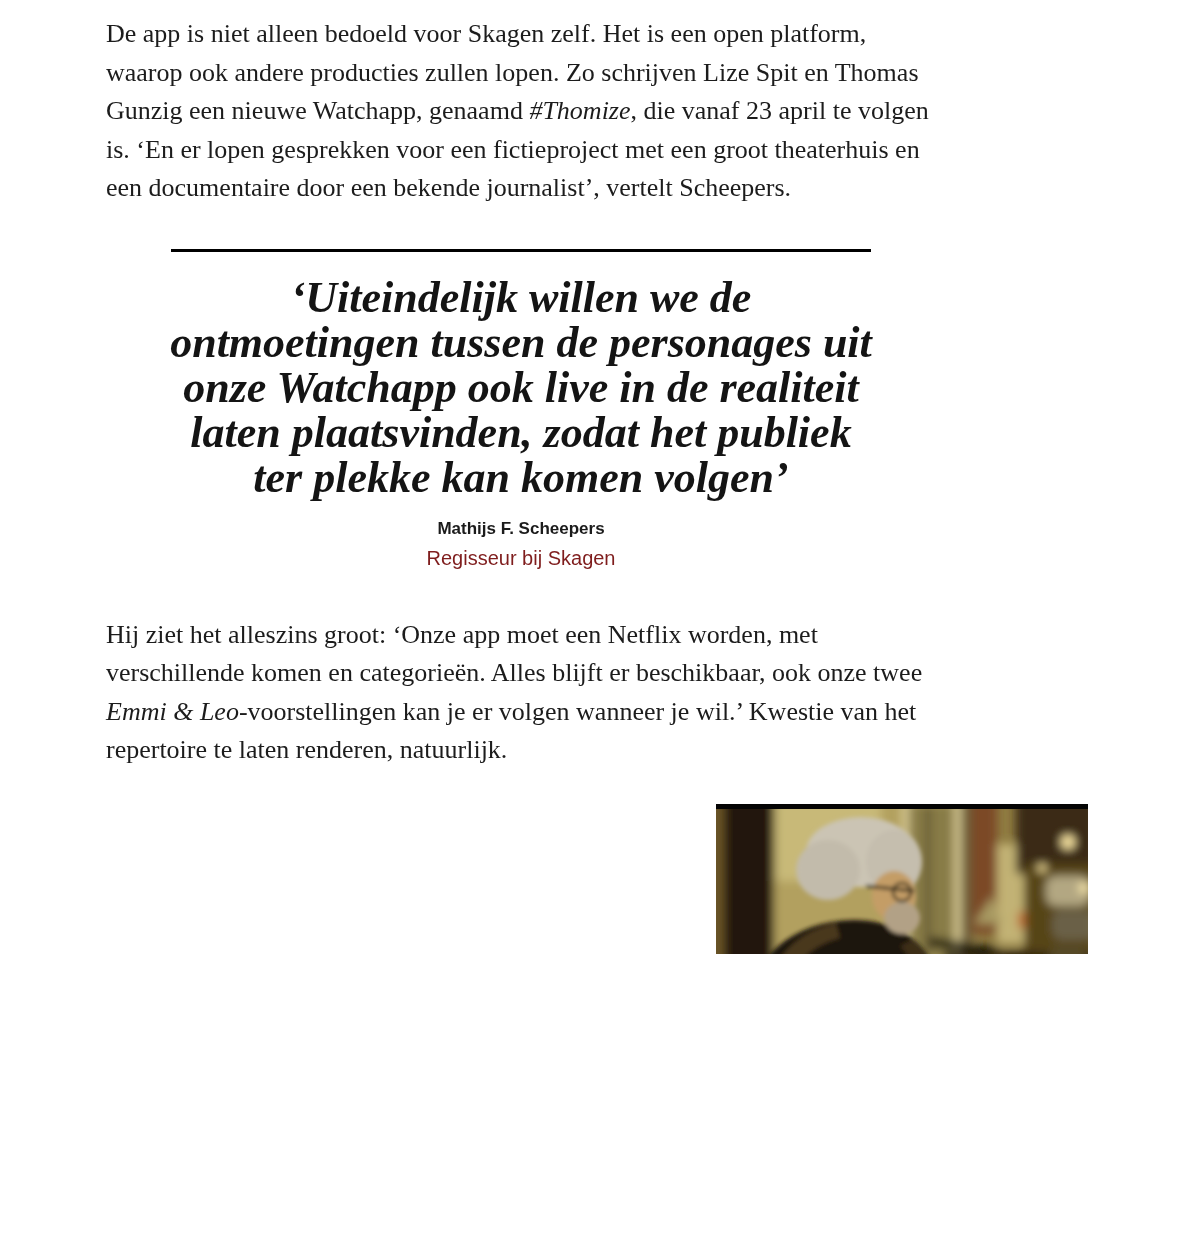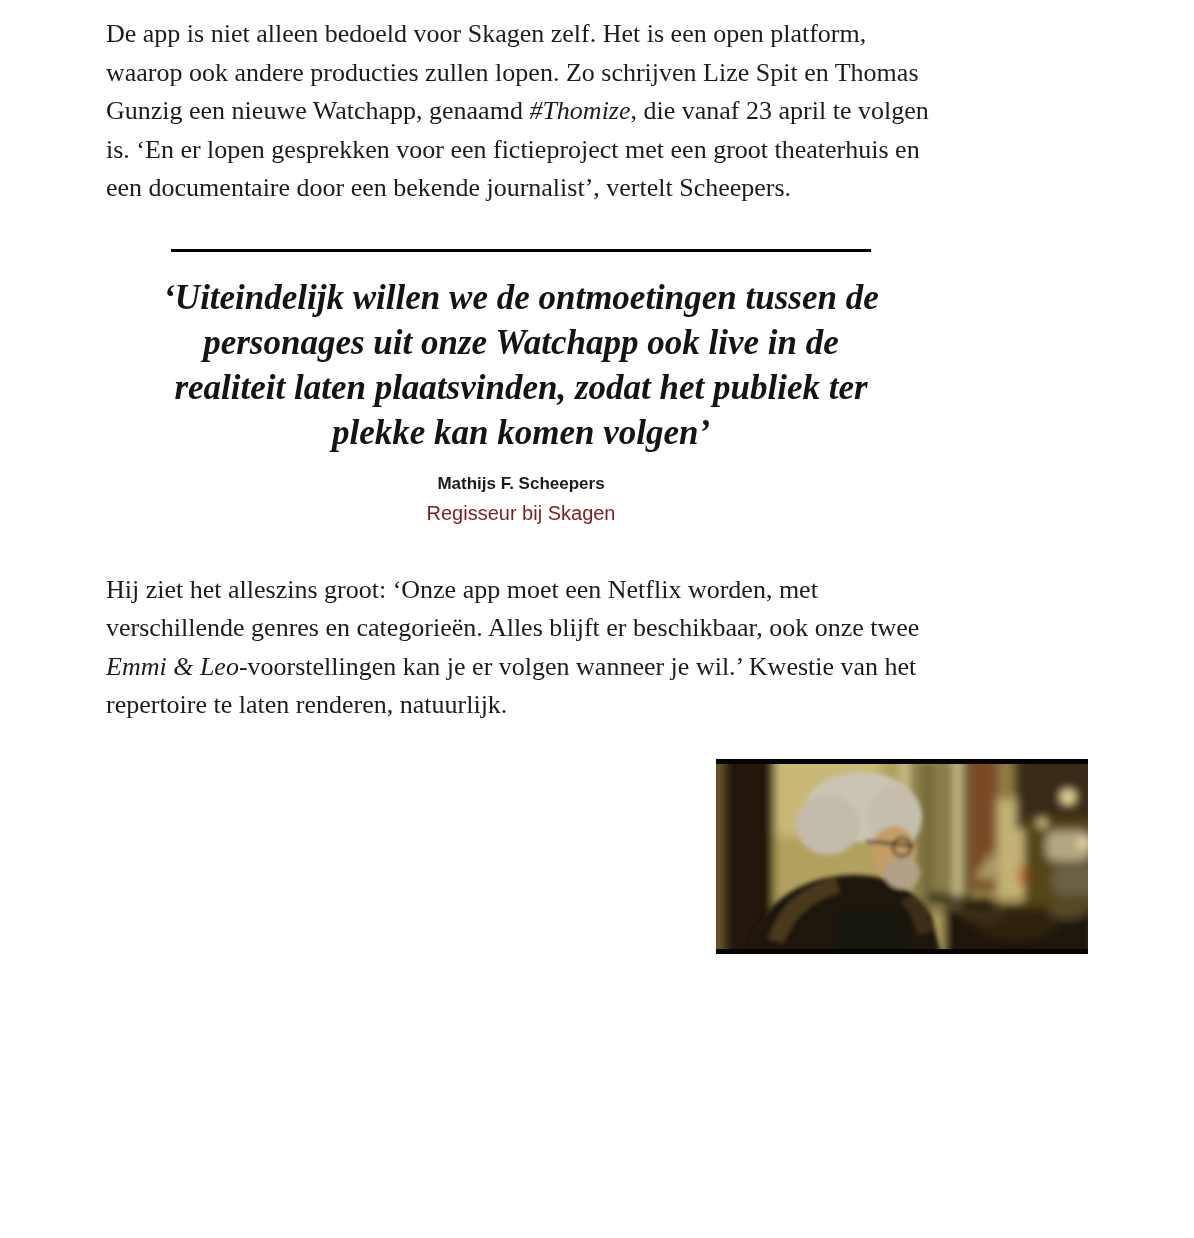--- a/index.html
+++ b/index.html
@@ -26,21 +26,21 @@
   .body-text em{font-style:italic;}
   .quote-rule{
     border:none;
     border-top:3px solid #000000;
     width:700px;
     margin:41px auto 0 auto;
   }
   .pullquote{
     width:720px;
     margin:23px auto 0 auto;
-    font-size:35px;
+    font-size:44px;
     line-height:45px;
     font-weight:bold;
     font-style:italic;
     text-align:center;
     color:#141414;
   }
   .attr-name{
     font-family:"Liberation Sans",sans-serif;
     font-weight:bold;
     font-size:17px;
@@ -91,21 +91,21 @@
 
     <p class="body-text"><span>De app is niet alleen bedoeld voor Skagen zelf. Het is een open platform, waarop ook andere producties zullen lopen. Zo schrijven Lize Spit en Thomas Gunzig een nieuwe Watchapp, genaamd </span><em>#Thomize</em><span>, die vanaf 23 april te volgen is. ‘En er lopen gesprekken voor een fictieproject met een groot theaterhuis en een documentaire door een bekende journalist’, vertelt Scheepers.</span></p>
 
     <hr class="quote-rule">
 
     <blockquote class="pullquote">‘Uiteindelijk willen we de ontmoetingen tussen de personages uit onze Watchapp ook live in de realiteit laten plaatsvinden, zodat het publiek ter plekke kan komen volgen’</blockquote>
 
     <div class="attr-name">Mathijs F. Scheepers</div>
     <div class="attr-role">Regisseur bij Skagen</div>
 
-    <p class="body-text p2"><span>Hij ziet het alleszins groot: ‘Onze app moet een Netflix worden, met verschillende genres en categorieën. Alles blijft er beschikbaar, ook onze twee </span><em>Emmi &amp; Leo</em><span>-voorstellingen kan je er volgen wanneer je wil.’ Kwestie van het repertoire te laten renderen, natuurlijk.</span></p>
+    <p class="body-text p2"><span>Hij ziet het alleszins groot: ‘Onze app moet een Netflix worden, met verschillende komen en categorieën. Alles blijft er beschikbaar, ook onze twee </span><em>Emmi &amp; Leo</em><span>-voorstellingen kan je er volgen wanneer je wil.’ Kwestie van het repertoire te laten renderen, natuurlijk.</span></p>
 
     <p class="body-text p3">
         <span class="figure-wrap">
           <svg class="photo" viewBox="0 0 372 200" xmlns="http://www.w3.org/2000/svg">
         <defs>
           <filter id="pa-bg" x="-20%" y="-20%" width="140%" height="140%">
                 <feGaussianBlur stdDeviation="5"></feGaussianBlur>
               </filter>
           <filter id="pa-fg" x="-20%" y="-20%" width="140%" height="140%">
                 <feGaussianBlur stdDeviation="2"></feGaussianBlur>

